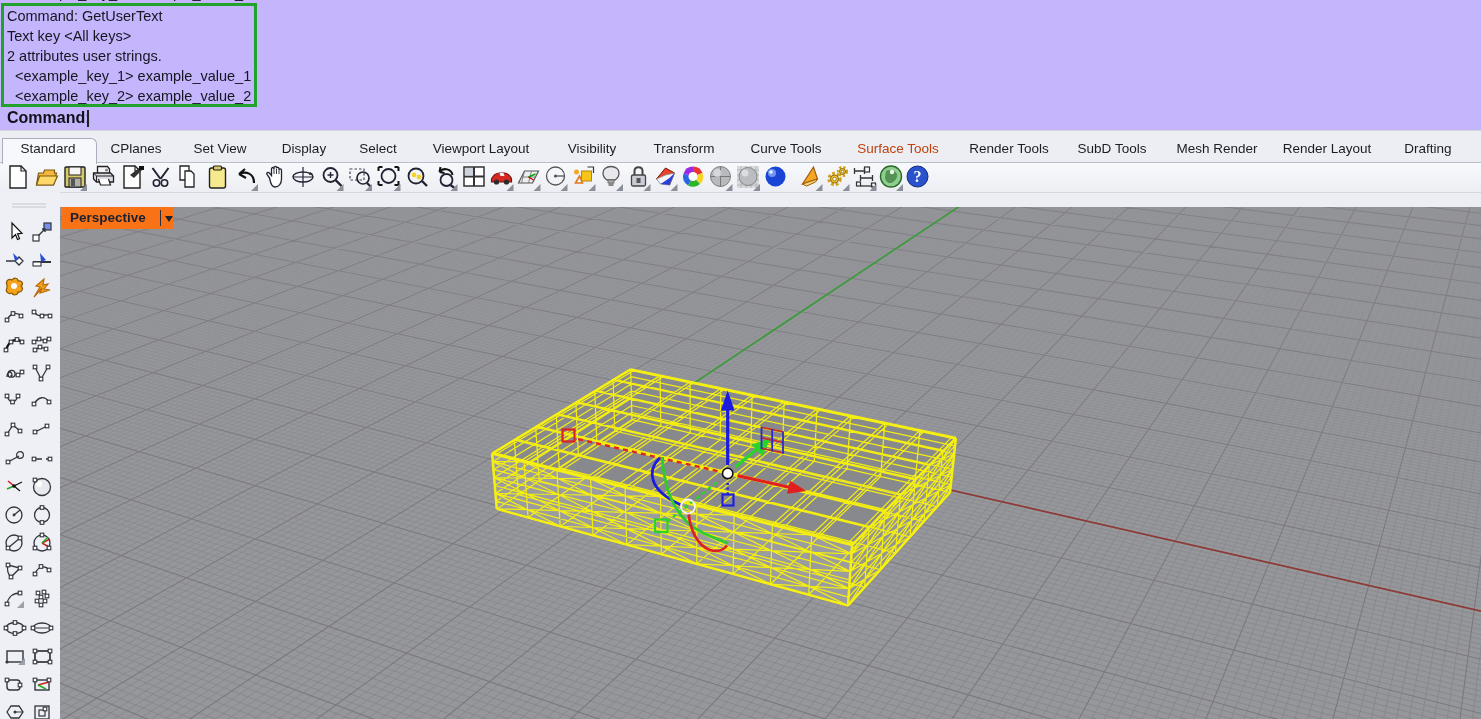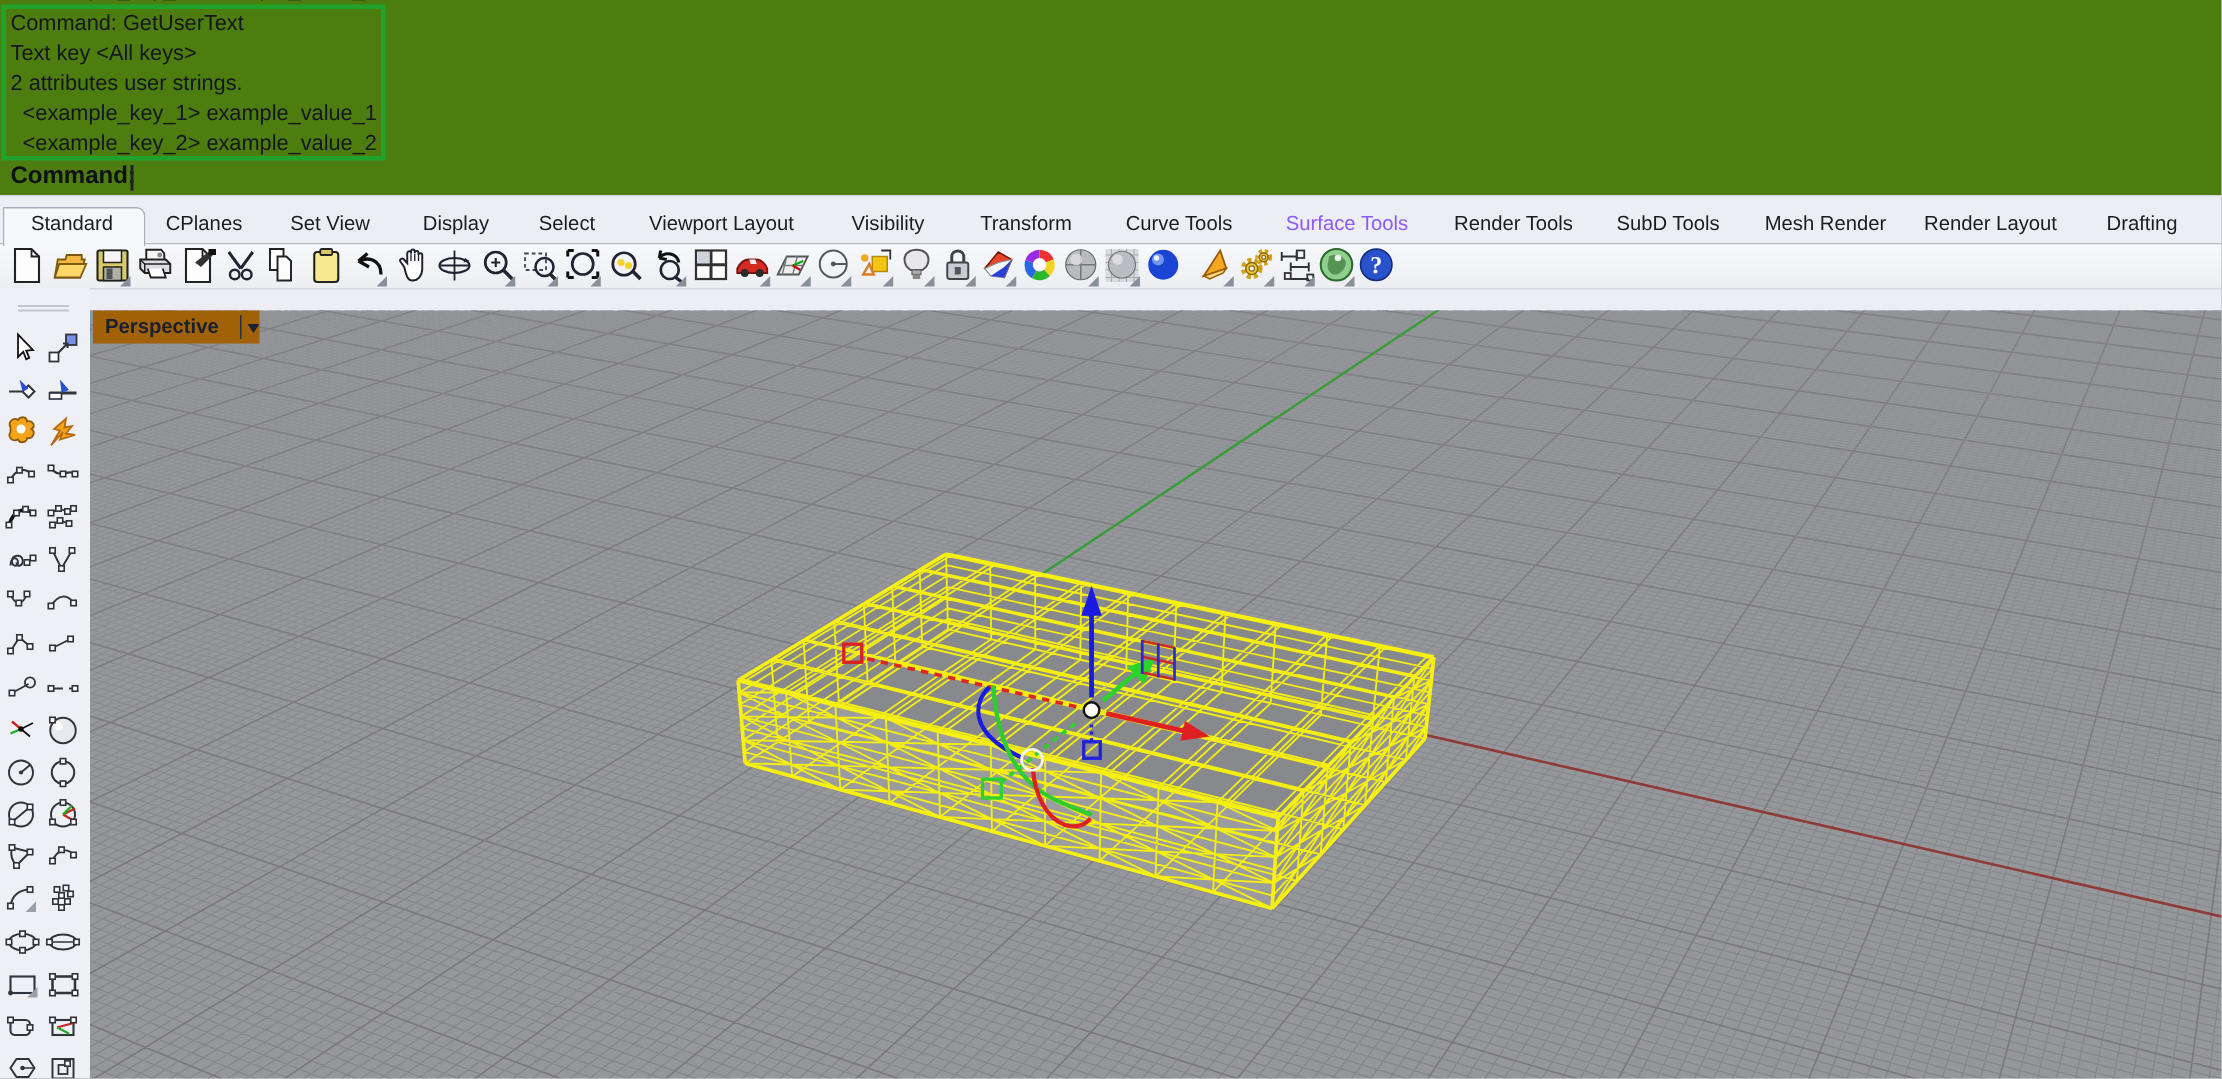--- a/index.html
+++ b/index.html
@@ -56,25 +56,25 @@
 <polygon points="806.5,491 787,493.8 790,480.7" fill="#e02020"></polygon>
 <path d="M735.5 467 L757.5 448.5" stroke="#2ad42a" stroke-width="3.2" fill="none"></path>
 <polygon points="770.5,438.3 762.5,456.3 751.5,444.5" fill="#2ad42a"></polygon>
 <path d="M761.5 427.3 L783 431.8 M761.5 437.8 L783 442.3 M761.5 448.3 L783 452.8" stroke="#cc2a2a" stroke-width="1.8" fill="none"></path>
 <path d="M761.5 426.5 L761.5 449.3 M772.2 429 L772.2 451.6 M783 431.5 L783 453.8" stroke="#2a2acc" stroke-width="1.8" fill="none"></path>
 <circle cx="688" cy="506.5" r="7" fill="none" stroke="#f2f2f2" stroke-width="1.8"></circle>
 <circle cx="727.7" cy="473.4" r="5.2" fill="#ffffff" stroke="#111111" stroke-width="1.6"></circle>
 </g>
 </svg>
 
-<div style="position:absolute;left:62px;top:207px;width:111px;height:22px;background:#a16207;color:#1a2030;font-size:13.5px;font-weight:bold;line-height:22px;padding-left:8px;box-sizing:border-box">Perspective
+<div style="position:absolute;left:62px;top:207px;width:111px;height:22px;background:#f97316;color:#1a2030;font-size:13.5px;font-weight:bold;line-height:22px;padding-left:8px;box-sizing:border-box">Perspective
 <div style="position:absolute;left:98px;top:3px;width:1.2px;height:16px;background:#2a3040"></div>
 <div style="position:absolute;left:103px;top:9px;width:0;height:0;border-left:4.5px solid transparent;border-right:4.5px solid transparent;border-top:6px solid #1c2230"></div>
 </div>
-<div style="position:absolute;left:0;top:0;width:1481px;height:130px;background:#4d7c0f;overflow:hidden">
+<div style="position:absolute;left:0;top:0;width:1481px;height:130px;background:#c4b5fd;overflow:hidden">
 <div style="position:absolute;left:7px;top:-15px;font-size:14.5px;color:#16161f">&nbsp;&nbsp;&lt;example_key_2&gt;&nbsp;example_value_2</div>
 <div style="position:absolute;left:7px;top:8px;font-size:14.5px;color:#16161f;white-space:pre">Command: GetUserText</div>
 <div style="position:absolute;left:7px;top:28px;font-size:14.5px;color:#16161f;white-space:pre">Text key &lt;All keys&gt;</div>
 <div style="position:absolute;left:7px;top:48px;font-size:14.5px;color:#16161f;white-space:pre">2 attributes user strings.</div>
 <div style="position:absolute;left:7px;top:68px;font-size:14.5px;color:#16161f;white-space:pre">&nbsp; &lt;example_key_1&gt; example_value_1</div>
 <div style="position:absolute;left:7px;top:88px;font-size:14.5px;color:#16161f;white-space:pre">&nbsp; &lt;example_key_2&gt; example_value_2</div>
 <div style="position:absolute;left:1px;top:3px;width:256px;height:104px;border:3.5px solid #21a32b"></div>
 <div style="position:absolute;left:7px;top:109px;font-size:16px;font-weight:bold;color:#101018">Command:</div>
 <div style="position:absolute;left:87px;top:110px;width:1.5px;height:17px;background:#222"></div>
 </div>
@@ -84,21 +84,21 @@
 <div style="position:absolute;left:2px;top:138px;width:95px;height:25.5px;background:#f7f8fb;border:1px solid #a9aebc;border-bottom:none;border-radius:0 6px 0 0;z-index:2"></div>
 <div style="position:absolute;left:48px;top:141px;transform:translateX(-50%);font-size:13.5px;color:#1c1c24;white-space:nowrap;z-index:3">Standard</div>
 <div style="position:absolute;left:136px;top:141px;transform:translateX(-50%);font-size:13.5px;color:#1c1c24;white-space:nowrap;z-index:3">CPlanes</div>
 <div style="position:absolute;left:220px;top:141px;transform:translateX(-50%);font-size:13.5px;color:#1c1c24;white-space:nowrap;z-index:3">Set View</div>
 <div style="position:absolute;left:304px;top:141px;transform:translateX(-50%);font-size:13.5px;color:#1c1c24;white-space:nowrap;z-index:3">Display</div>
 <div style="position:absolute;left:378px;top:141px;transform:translateX(-50%);font-size:13.5px;color:#1c1c24;white-space:nowrap;z-index:3">Select</div>
 <div style="position:absolute;left:481px;top:141px;transform:translateX(-50%);font-size:13.5px;color:#1c1c24;white-space:nowrap;z-index:3">Viewport Layout</div>
 <div style="position:absolute;left:592px;top:141px;transform:translateX(-50%);font-size:13.5px;color:#1c1c24;white-space:nowrap;z-index:3">Visibility</div>
 <div style="position:absolute;left:684px;top:141px;transform:translateX(-50%);font-size:13.5px;color:#1c1c24;white-space:nowrap;z-index:3">Transform</div>
 <div style="position:absolute;left:786px;top:141px;transform:translateX(-50%);font-size:13.5px;color:#1c1c24;white-space:nowrap;z-index:3">Curve Tools</div>
-<div style="position:absolute;left:898px;top:141px;transform:translateX(-50%);font-size:13.5px;color:#8b5cf6;white-space:nowrap;z-index:3">Surface Tools</div>
+<div style="position:absolute;left:898px;top:141px;transform:translateX(-50%);font-size:13.5px;color:#c2410c;white-space:nowrap;z-index:3">Surface Tools</div>
 <div style="position:absolute;left:1009px;top:141px;transform:translateX(-50%);font-size:13.5px;color:#1c1c24;white-space:nowrap;z-index:3">Render Tools</div>
 <div style="position:absolute;left:1112px;top:141px;transform:translateX(-50%);font-size:13.5px;color:#1c1c24;white-space:nowrap;z-index:3">SubD Tools</div>
 <div style="position:absolute;left:1217px;top:141px;transform:translateX(-50%);font-size:13.5px;color:#1c1c24;white-space:nowrap;z-index:3">Mesh Render</div>
 <div style="position:absolute;left:1327px;top:141px;transform:translateX(-50%);font-size:13.5px;color:#1c1c24;white-space:nowrap;z-index:3">Render Layout</div>
 <div style="position:absolute;left:1428px;top:141px;transform:translateX(-50%);font-size:13.5px;color:#1c1c24;white-space:nowrap;z-index:3">Drafting</div>
 <div style="position:absolute;left:0;top:163px;width:1481px;height:30px;background:linear-gradient(#f8f9fc,#eceef3);border-bottom:1px solid #d4d7de"></div>
 <svg width="1481" height="34" viewBox="0 0 1481 34" style="position:absolute;left:0;top:162px">
     <g transform="translate(6,3)">
       <path d="M4 1 L15 1 L20 6 L20 23 L4 23 Z" fill="#fdfdfd" stroke="#222" stroke-width="1.4"></path>
       <path d="M15 1 L15 6 L20 6" fill="none" stroke="#222" stroke-width="1.2"></path>

